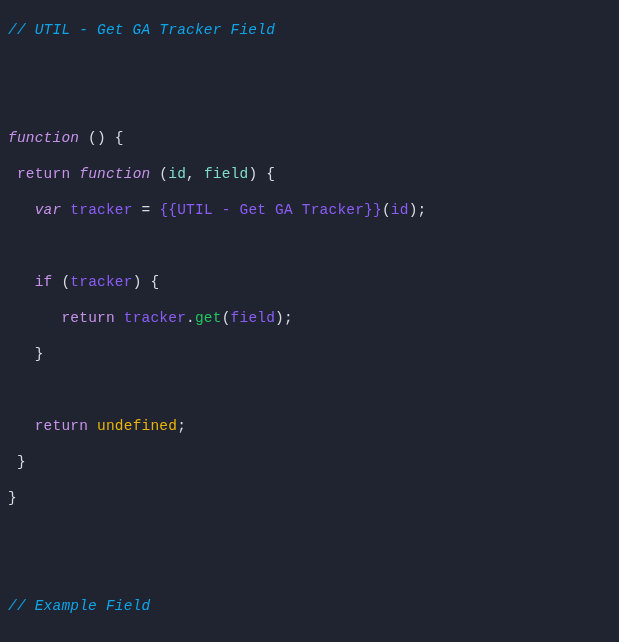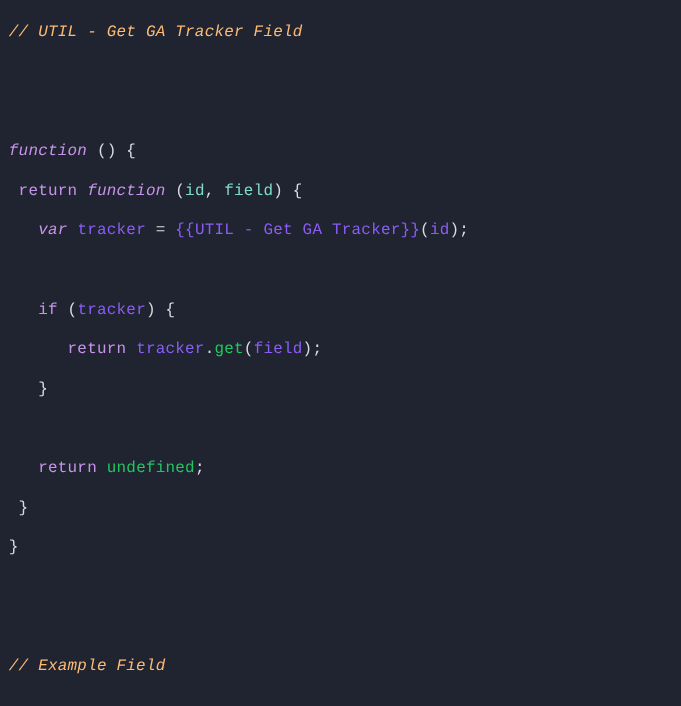--- a/index.html
+++ b/index.html
@@ -13,27 +13,27 @@
   pre.code {
     margin: 0;
     padding: 12px 8px 12px 8px;
     font-family: "SFMono-Regular", "Menlo", "Consolas", "Liberation Mono", monospace;
     font-size: 14.5px;
     line-height: 36px;
     color: #d7dce2;
     white-space: pre;
     letter-spacing: 0.2px;
   }
-  .c-comment  { color: #fdba74; font-style: italic; }
+  .c-comment  { color: #0ea5e9; font-style: italic; }
   .c-keyword  { color: #c792ea; font-style: italic; }           
   .c-keyword2 { color: #c792ea; } 
   .c-param    { color: #7fdbca; }           
   .c-plain    { color: #8b5cf6; }
   .c-call     { color: #22c55e; }           
-  .c-undef    { color: #22c55e; }
+  .c-undef    { color: #eab308; }
   .c-punct    { color: #d7dce2; }
 </style>
 </head>
 <body>
 
 <pre class="code"><span class="c-comment">// UTIL - Get GA Tracker Field</span>
 
 
 <span class="c-keyword">function</span><span class="c-punct"> () {</span>
  <span class="c-keyword2">return</span> <span class="c-keyword">function</span><span class="c-punct"> (</span><span class="c-param">id</span><span class="c-punct">, </span><span class="c-param">field</span><span class="c-punct">) {</span>

